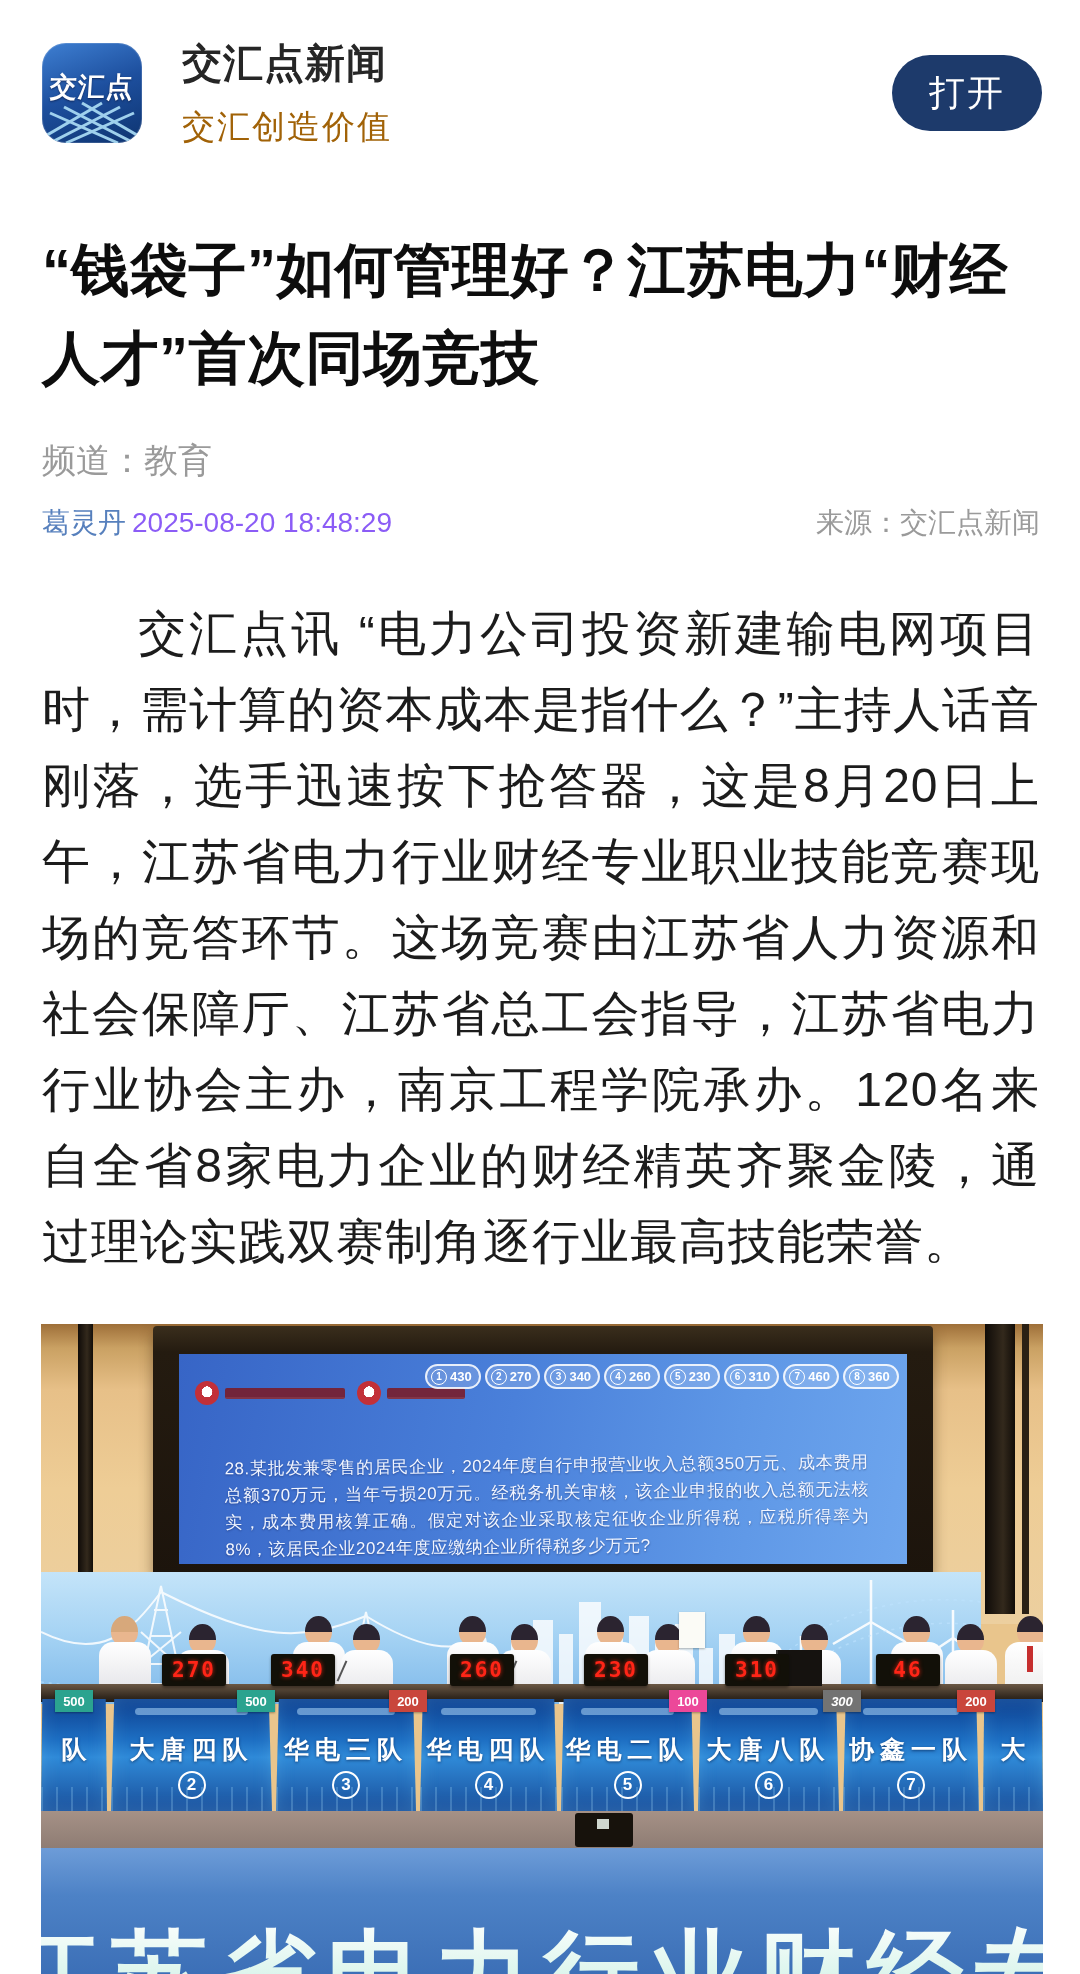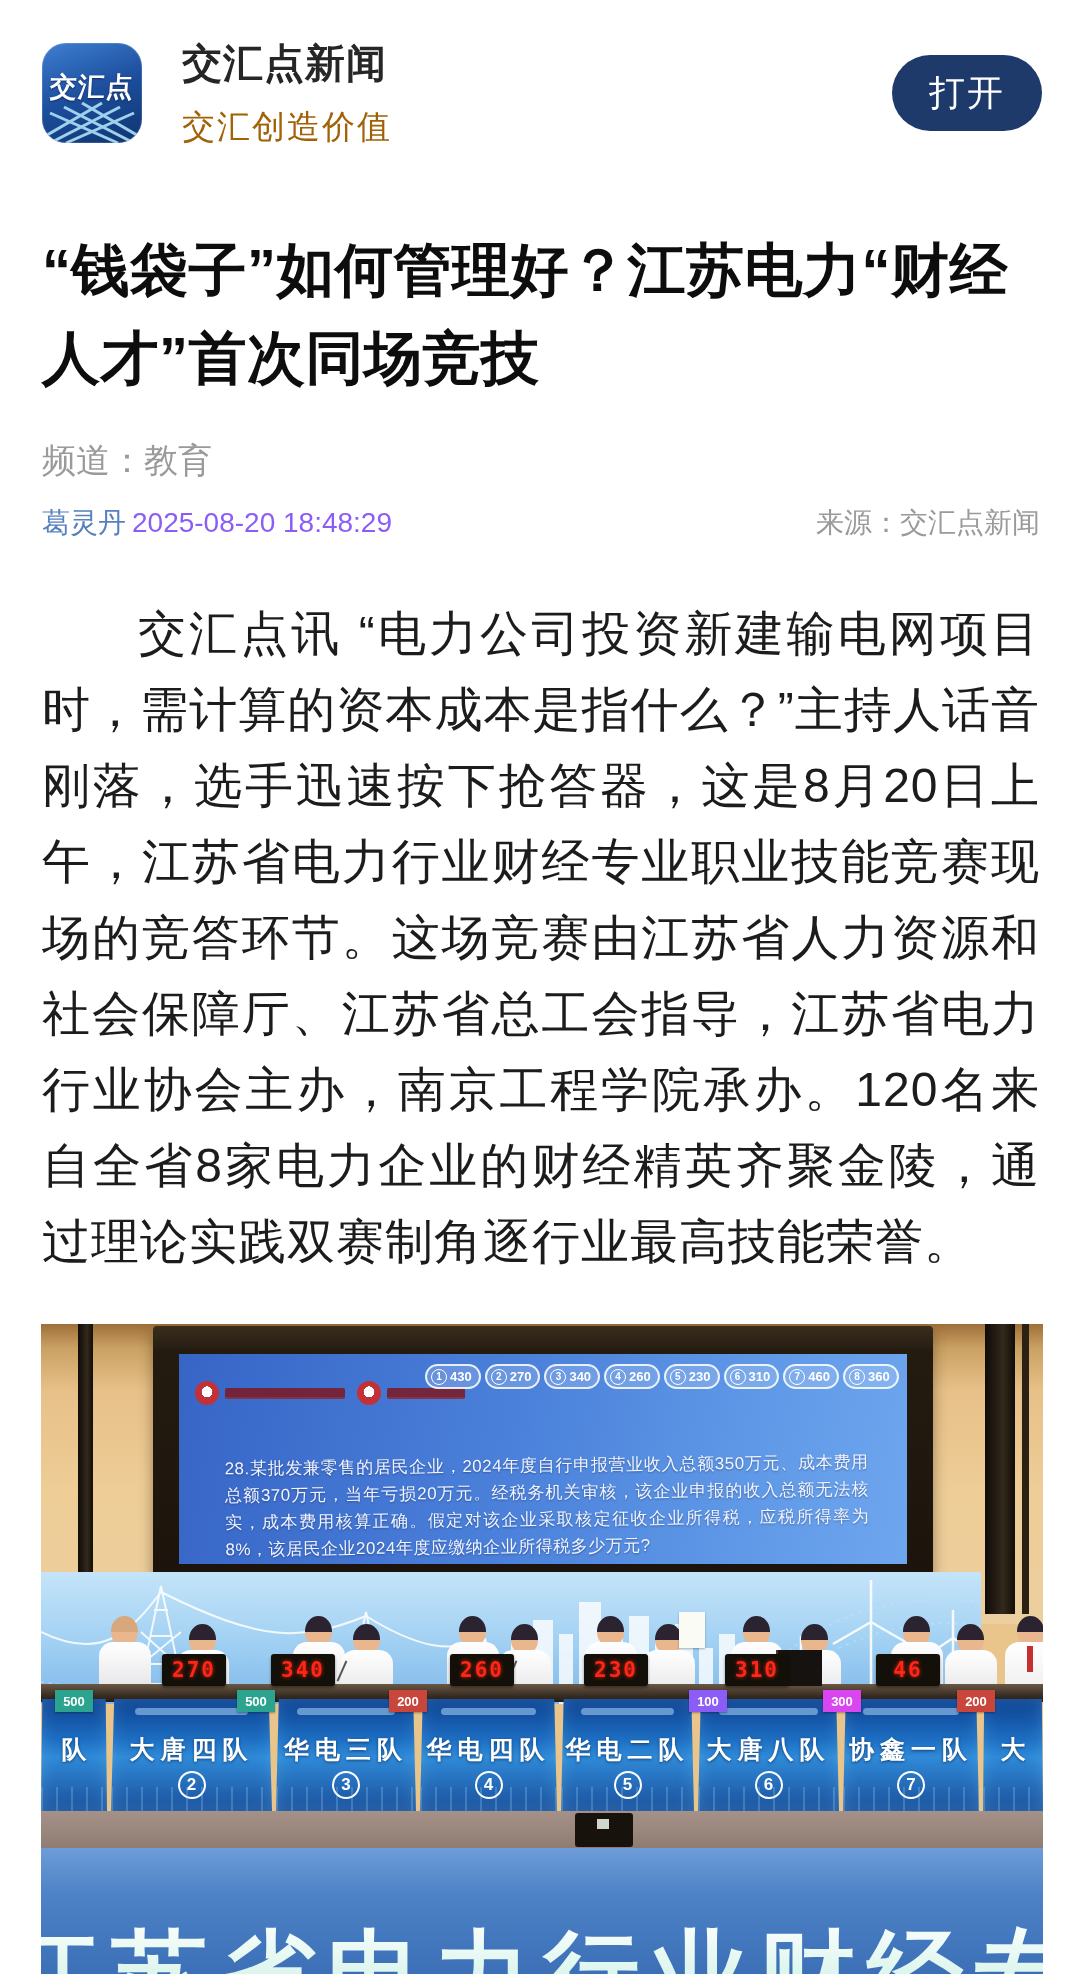--- a/index.html
+++ b/index.html
@@ -363,22 +363,22 @@
         </div>
         <div class="panel" style="left: 942px; width: 60px;">
           <div class="panel-name" style="letter-spacing: 0px;">大</div>
           <div class="panel-art"></div>
         </div>
       </div>
     <div id="chip-layer" style="position:absolute;left:0;top:0;width:100%;height:100%">
         <div class="chip" style="left: 14px; background: rgb(43, 163, 143);">500</div>
         <div class="chip" style="left: 196px; background: rgb(43, 163, 143);">500</div>
         <div class="chip" style="left: 348px; background: rgb(201, 70, 60);">200</div>
-        <div class="chip" style="left: 648px; background: #8b5cf6;">100</div>
-        <div class="chip" style="left: 782px; background: #d946ef;">300</div>
+        <div class="chip" style="left: 628px; background: #ec4899;">100</div>
+        <div class="chip" style="left: 782px; background: #737373; font-style: italic;">300</div>
         <div class="chip" style="left: 916px; background: rgb(201, 70, 60);">200</div>
       </div>
 
     <div class="carpet"></div>
     <div class="timer-device">
         <i></i>
       </div>
 
     <div class="stage-banner">
       <div class="banner-text">江苏省电力行业财经专业职</div>

